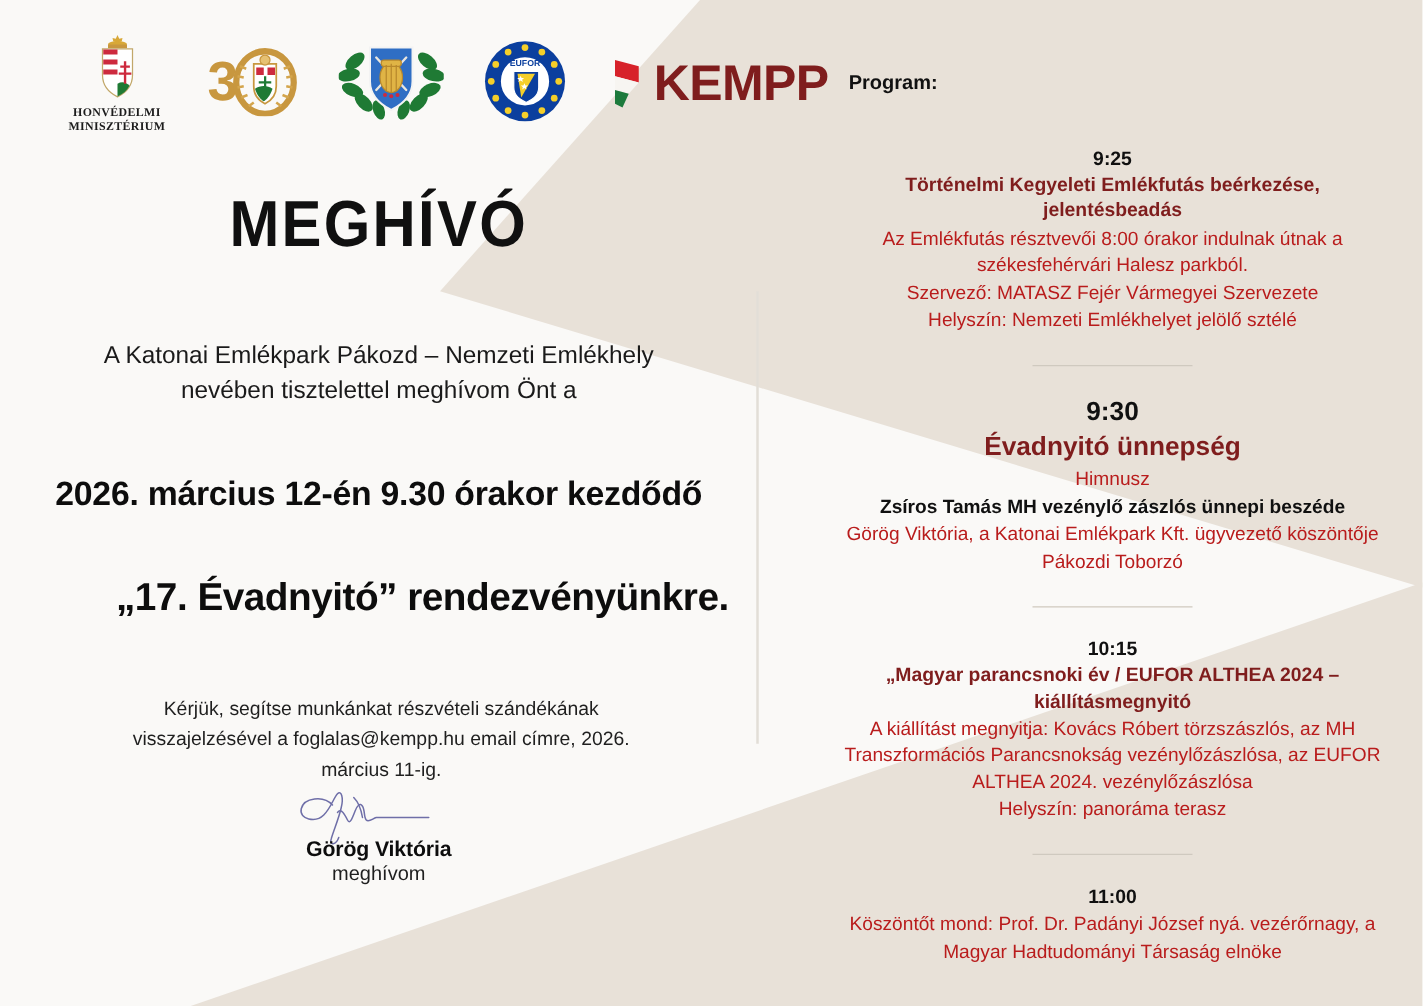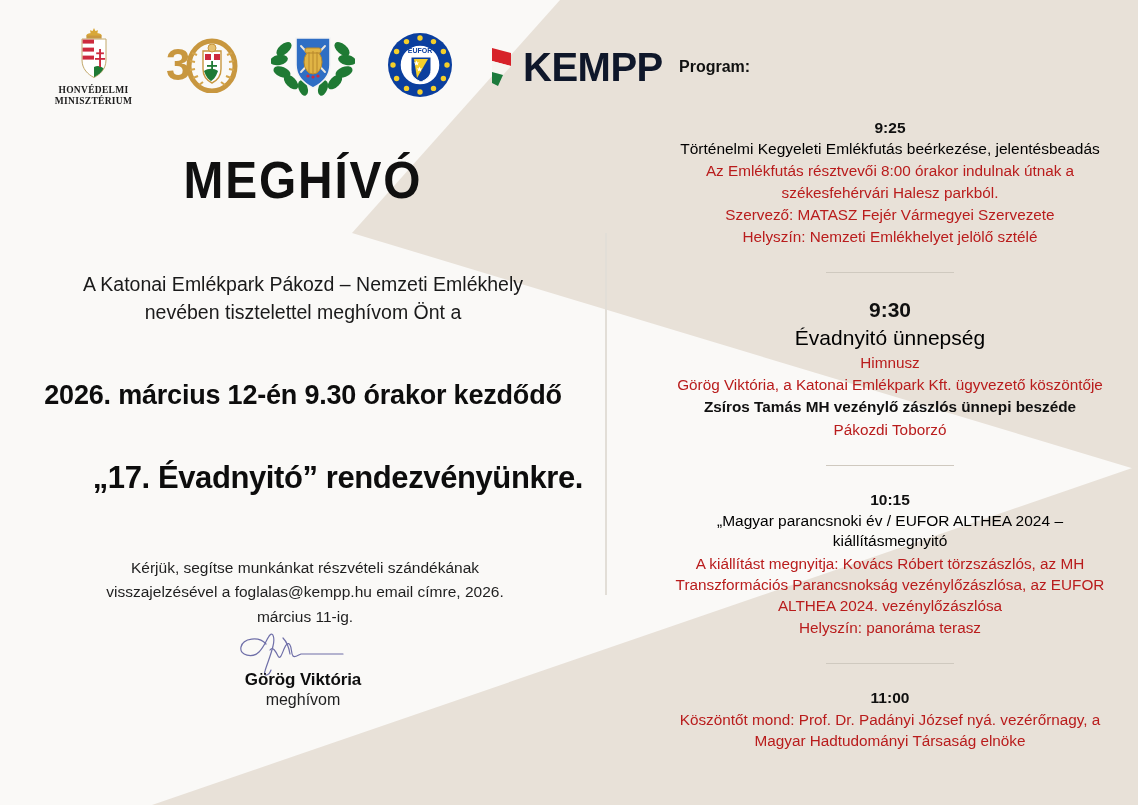--- a/index.html
+++ b/index.html
@@ -61,21 +61,21 @@
   }
   .logo-30 { width: 92px; margin-left: 16px; text-align: center; }
   .logo-shield { width: 92px; margin-left: 18px; text-align: center; }
   .logo-eufor { width: 78px; margin-left: 22px; text-align: center; }
   .logo-kempp { margin-left: 30px; display: flex; align-items: center; gap: 9px; }
   .kempp-word {
     font-family: "Liberation Sans", sans-serif;
     font-weight: 700;
     font-size: 40px;
     letter-spacing: -0.5px;
-    color: #0f172a;
+    color: #7f1d1d;
   }
 
   .meghivo {
     position: absolute;
     top: 150px;
     left: 0;
     width: 606px;
     text-align: center;
     font-family: "Liberation Sans", sans-serif;
     font-weight: 700;
@@ -191,22 +191,22 @@
   .p-time {
     font-size: 15.5px;
     font-weight: 700;
     color: #101010;
     margin-bottom: 2px;
     margin-top: 25px;
   }
   .p-time.big { font-size: 21px; }
   .p-title {
     font-size: 15.5px;
-    font-weight: 400;
-    color: #000000;
+    font-weight: 700;
+    color: #7f1d1d;
     line-height: 1.32;
   }
   .p-title.big { font-size: 21px; line-height: 1.3; }
   .p-desc {
     font-size: 15.3px;
     color: #b91c1c;
     line-height: 1.38;
     margin-top: 1px;
   }
   .p-desc.bold { font-weight: 700; color: #101010; }
@@ -402,22 +402,22 @@
           <div class="p-title">Történelmi Kegyeleti Emlékfutás beérkezése, jelentésbeadás</div>
           <div class="p-desc">Az Emlékfutás résztvevői 8:00 órakor indulnak útnak a székesfehérvári Halesz parkból.</div>
           <div class="p-desc">Szervező: MATASZ Fejér Vármegyei Szervezete</div>
           <div class="p-desc">Helyszín: Nemzeti Emlékhelyet jelölő sztélé</div>
         </div>
         <div class="p-sep"></div>
         <div class="program-item">
           <div class="p-time big">9:30</div>
           <div class="p-title big">Évadnyitó ünnepség</div>
           <div class="p-desc">Himnusz</div>
+          <div class="p-desc bold">Zsíros Tamás MH vezénylő zászlós ünnepi beszéde</div>
           <div class="p-desc">Görög Viktória, a Katonai Emlékpark Kft. ügyvezető köszöntője</div>
-          <div class="p-desc bold">Zsíros Tamás MH vezénylő zászlós ünnepi beszéde</div>
           <div class="p-desc">Pákozdi Toborzó</div>
         </div>
         <div class="p-sep"></div>
         <div class="program-item">
           <div class="p-time">10:15</div>
           <div class="p-title">„Magyar parancsnoki év / EUFOR ALTHEA 2024 – kiállításmegnyitó</div>
           <div class="p-desc">A kiállítást megnyitja: Kovács Róbert törzszászlós, az MH Transzformációs Parancsnokság vezénylőzászlósa, az EUFOR ALTHEA 2024. vezénylőzászlósa</div>
           <div class="p-desc">Helyszín: panoráma terasz</div>
         </div>
         <div class="p-sep"></div>

